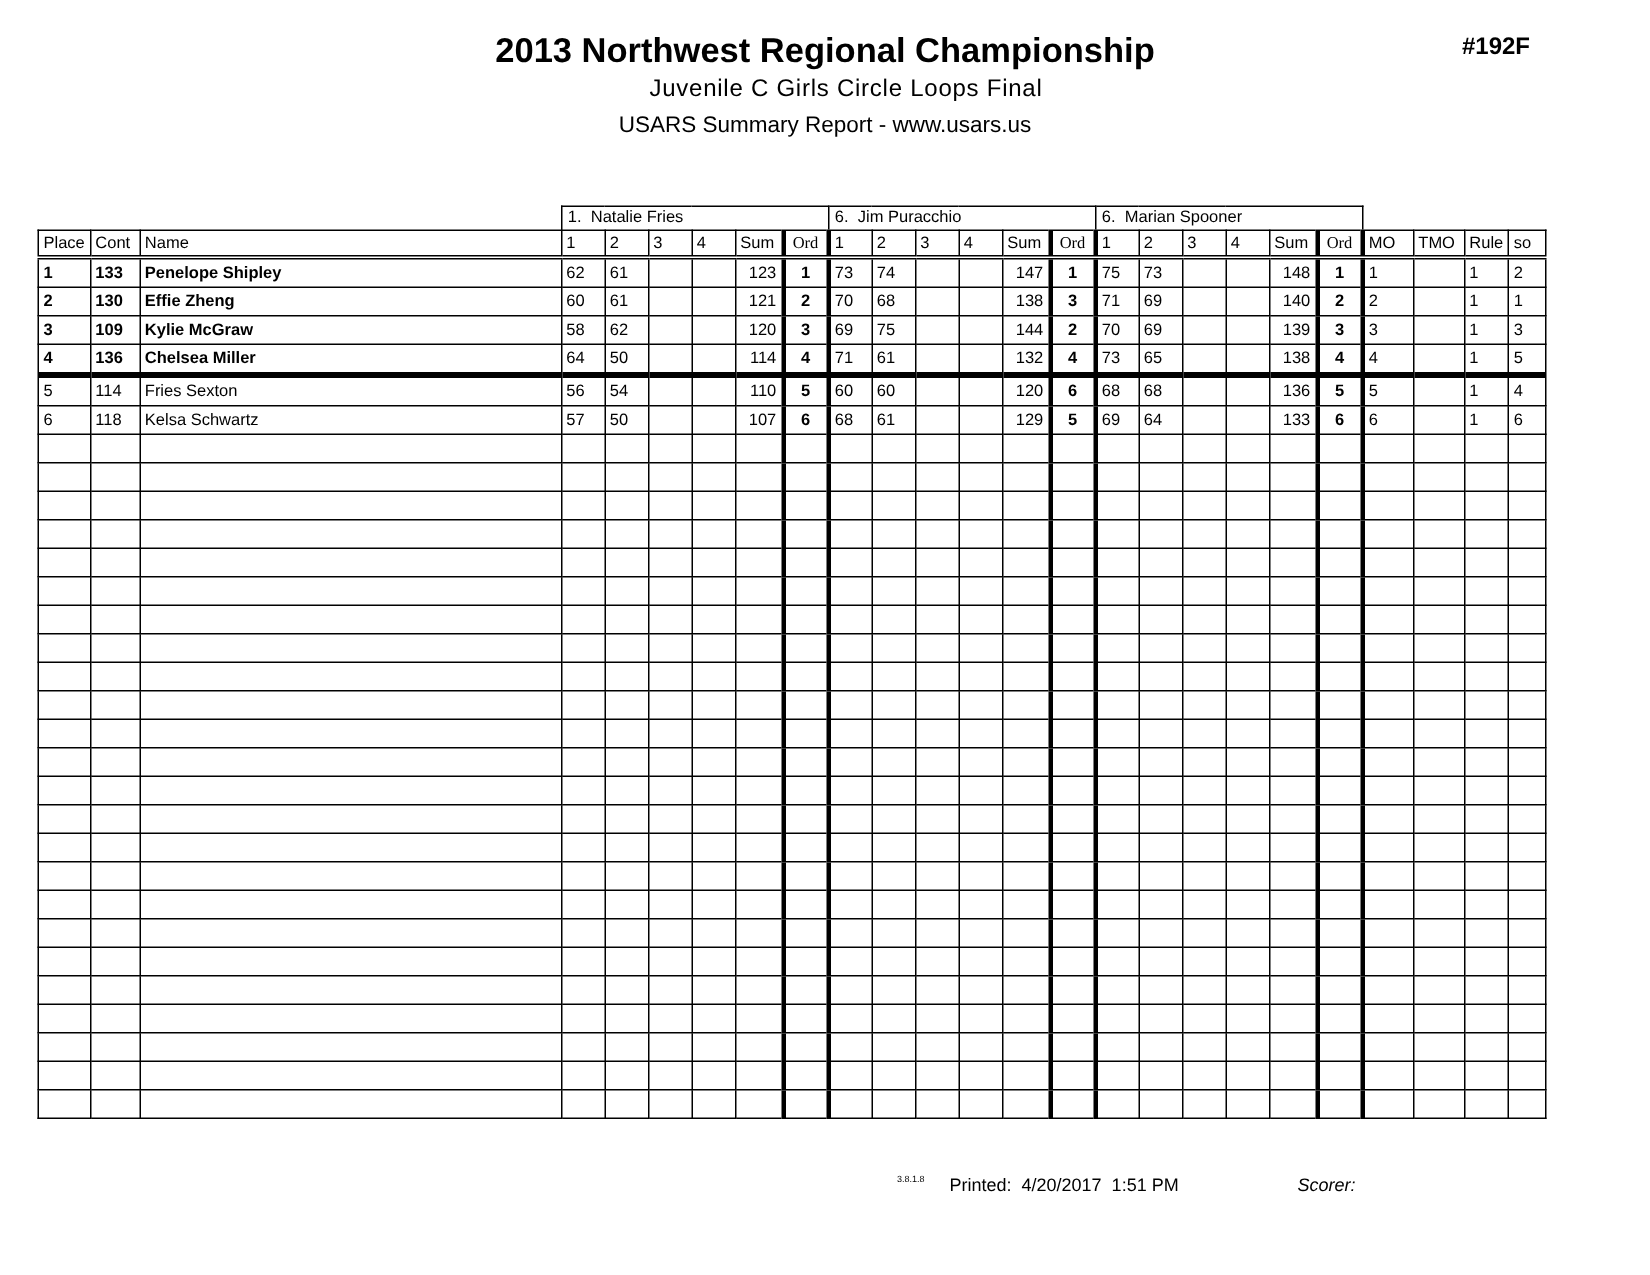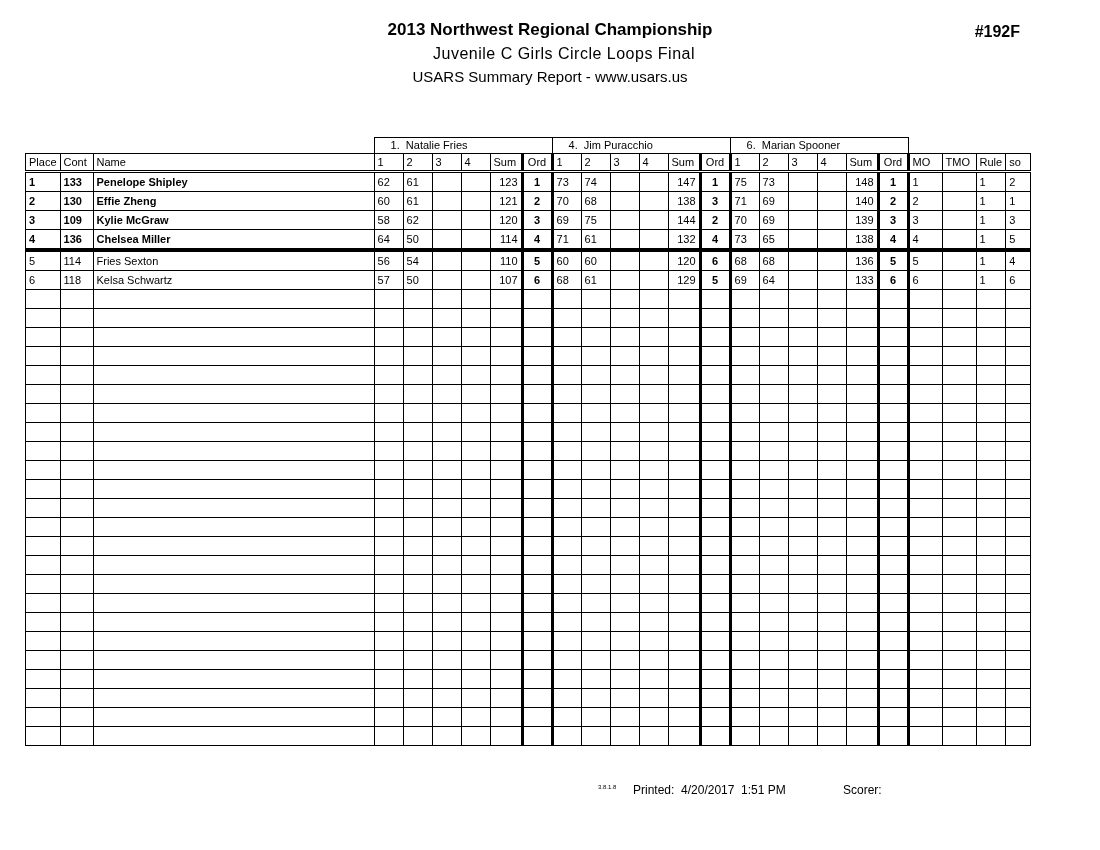--- a/index.html
+++ b/index.html
@@ -7,51 +7,51 @@
   body {
     width: 1100px; height: 850px; position: relative;
     font-family: "Liberation Sans", sans-serif; color: #000;
     overflow: hidden;
   }
   .page { position: absolute; inset: 0; background: #fff; }
 
   .req-block { position: absolute; left: 25px; top: 24px; font-size: 12px; line-height: 14px; white-space: pre; }
 
   .title-block { position: absolute; left: 0; top: 20px; width: 1100px; text-align: center; line-height: 1.15; }
-  .title { font-size: 17px; font-weight: bold; }
+  .title { font-size: 23px; font-weight: bold; }
   .venue { font-size: 14px; margin-top: 4px; white-space: pre; }
   .event-title { font-size: 16px; font-weight: normal; margin-top: 5px; letter-spacing: 0.5px; margin-left: 28px; }
   .report-line { font-size: 15px; margin-top: 5px; }
 
   .event-number { position: absolute; right: 80px; top: 23px; font-size: 16px; font-weight: bold; }
 
   table.results { position: absolute; left: 25px; top: 137px; border-collapse: collapse; table-layout: fixed; }
   .results td, .results th {
     border: 1px solid #000; font-size: 11px; font-weight: normal;
     padding: 0 3px; height: 19px; line-height: 18px;
     overflow: hidden; white-space: nowrap; text-align: left; vertical-align: middle;
   }
   tr.judge-row td { border: none; height: 16px; line-height: 15px; }
-  tr.judge-row td.judgebox { border: 1px solid #000; padding-left: 16px; white-space: pre; }
+  tr.judge-row td.judgebox { border: 1px solid #000; padding-left: 4px; white-space: pre; }
   tr.header-row th { border-bottom: 3px double #000; height: 17px; line-height: 16px; }
   .c-center { text-align: left; }
   .c-right  { text-align: right !important; }
   td.ord, th.ord {
     border-left: 3px solid #000; border-right: 3px solid #000;
     text-align: center;
   }
   td.ord { font-weight: bold; }
-  th.ord { font-weight: normal; }
+  th.ord { font-weight: normal; font-family: Liberation Serif, serif; }
   tr.thick-bottom td { border-bottom: 4px solid #000; }
   td.bold { font-weight: bold; }
 
   .footer { position: absolute; left: 25px; top: 783px; width: 1010px; height: 20px; font-size: 12px; }
   .footer .version { position: absolute; left: 573px; top: 1px; font-size: 6px; }
   .footer .printed { position: absolute; left: 608px; top: 0; white-space: pre; }
-  .footer .scorer  { position: absolute; left: 818px; top: 0; }
+  .footer .scorer  { position: absolute; left: 840px; top: 0; font-style: italic; }
 </style>
 </head>
 <body>
 
 <div class="page">
 
 
   <div class="event-number">#192F</div>
 
   <div class="title-block">
@@ -85,21 +85,21 @@
         <col style="width: 30px;">
         <col style="width: 34px;">
         <col style="width: 34px;">
         <col style="width: 29px;">
         <col style="width: 25px;">
       </colgroup>
     <thead>
         <tr class="judge-row">
           <td colspan="3"></td>
           <td class="judgebox" colspan="6">1.  Natalie Fries</td>
-          <td class="judgebox" colspan="6">4.  Jim Puracchio</td>
+          <td class="judgebox" colspan="6">6.  Jim Puracchio</td>
           <td class="judgebox" colspan="6">6.  Marian Spooner</td>
           <td colspan="4"></td>
         </tr>
         <tr class="header-row">
           <th>Place</th>
           <th class="c-center">Cont</th>
           <th>Name</th>
           <th class="c-center">1</th>
           <th class="c-center">2</th>
           <th class="c-center">3</th>

